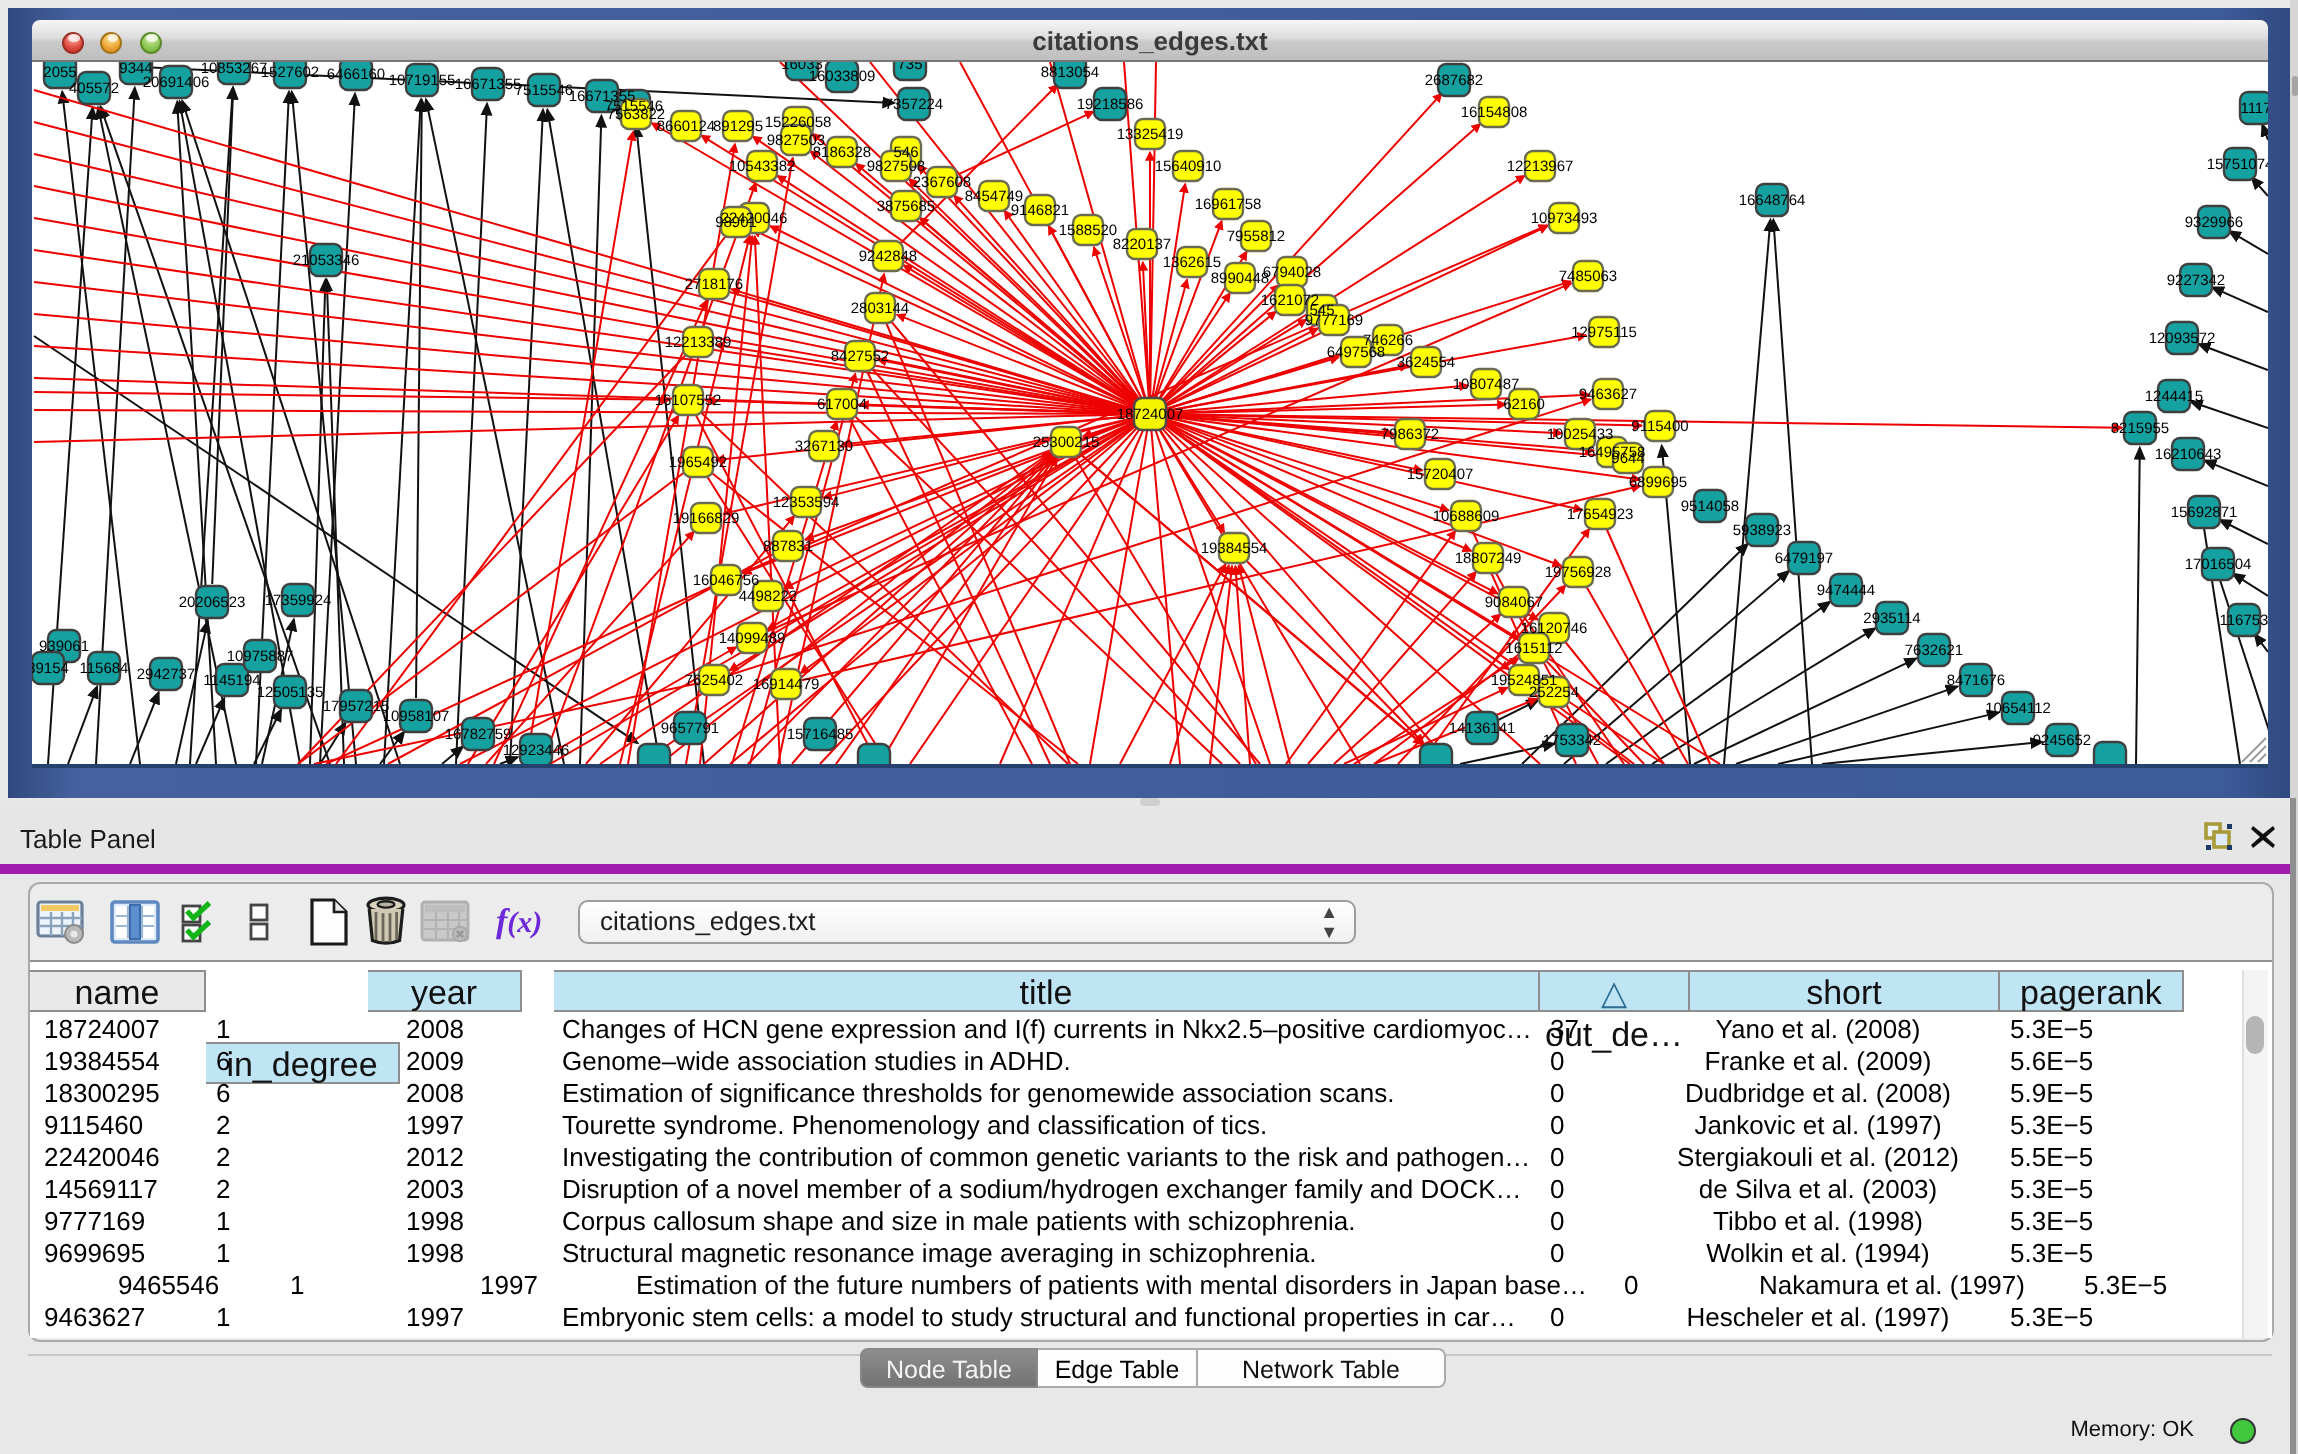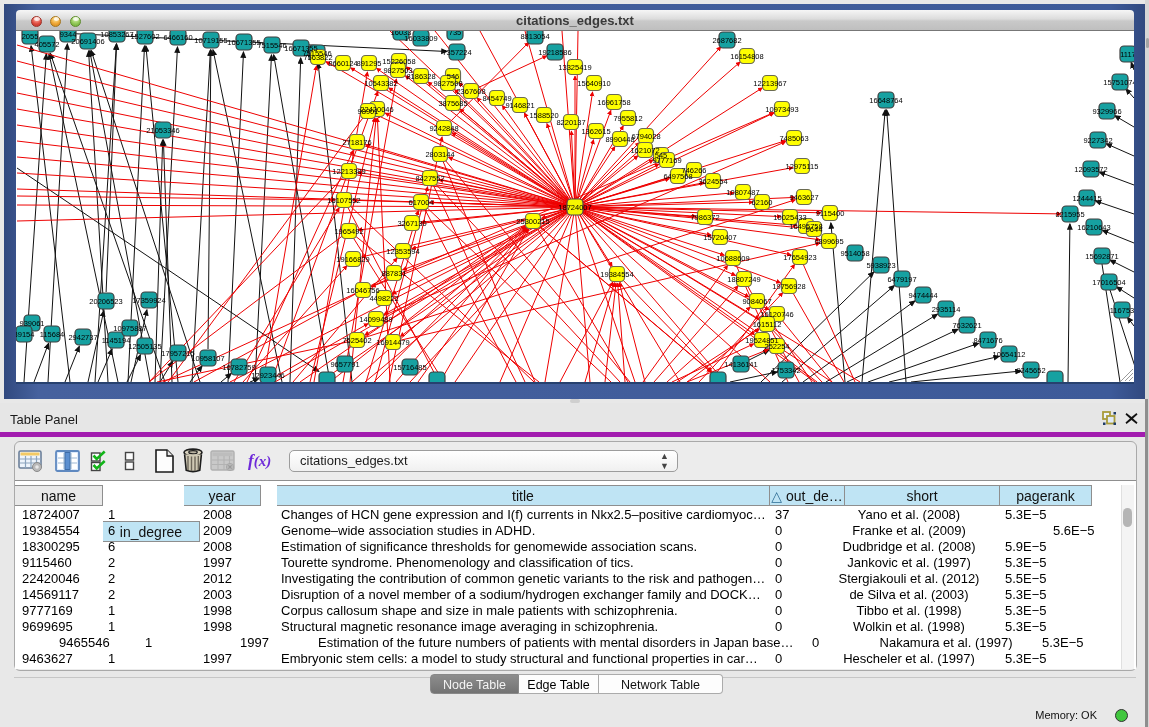--- a/index.html
+++ b/index.html
@@ -32,21 +32,21 @@
 #panel { position:absolute; left:14px; top:441px; width:1123px; height:230px;
   background:#ececec; border:1px solid #a9a9a9; border-radius:6px; }
 .ticon { position:absolute; top:449px; }
 #combo { position:absolute; left:289px; top:450px; width:389px; height:22px;
   background:linear-gradient(#ffffff,#f0f0f0); border:1px solid #9c9c9c; border-radius:5px;
   font-size:13px; color:#1c1c1c; line-height:20px; padding-left:10px; }
 #combo .arr { position:absolute; right:8px; top:0; font-size:9px; color:#444; line-height:10px; }
 #tsep { position:absolute; left:15px; top:480px; width:1121px; height:1px; background:#8f8f8f; }
 #tablebg { position:absolute; left:15px; top:481px; width:1121px; height:188px; background:#ffffff; }
 .hcell { position:absolute; top:485px; height:21px; background:#bfe4f4; border-right:1px solid #8e8e8e;
-  border-top:1px solid #8e8e8e; border-bottom:1px solid #8e8e8e; font-size:14px; color:#111;
+  border-top:1px solid #8e8e8e; border-bottom:1px solid #8e8e8e; font-size:17px; color:#111;
   text-align:center; line-height:21px; }
 .trow span { position:absolute; font-size:13px; color:#000; white-space:nowrap; }
 .trow { position:absolute; left:0; width:1149px; height:16px; }
 .trow .ctr { text-align:center; }
 #vsb { position:absolute; left:1121px; top:485px; width:13px; height:184px; background:#f4f4f4;
   border-left:1px solid #e0e0e0; }
 #vsbthumb { position:absolute; left:1123px; top:508px; width:9px; height:19px; background:#b5b5b5; border-radius:5px; }
 
 #tabline { position:absolute; left:14px; top:677px; width:1122px; height:1px; background:#c6c6c6; }
 .tab { position:absolute; top:674px; height:20px; font-size:12.5px; line-height:20px; text-align:center; }
@@ -680,21 +680,21 @@
     <span class="ctr" style="left:830px;width:158px;">Yano et al. (2008)</span>
 <span style="left:1005px;">5.3E−5</span>
   </div>
 <div class="trow" style="top:523px;">
 <span style="left:22px;">19384554</span>
     <span style="left:108px;">6</span>
 <span style="left:203px;">2009</span>
     <span style="left:281px;">Genome–wide association studies in ADHD.</span>
 <span style="left:775px;">0</span>
     <span class="ctr" style="left:830px;width:158px;">Franke et al. (2009)</span>
-<span style="left:1005px;margin-left:48px;">5.6E−5</span>
+<span style="left:1005px;">5.6E−5</span>
   </div>
 <div class="trow" style="top:539px;">
 <span style="left:22px;">18300295</span>
     <span style="left:108px;">6</span>
 <span style="left:203px;">2008</span>
     <span style="left:281px;">Estimation of significance thresholds for genomewide association scans.</span>
 <span style="left:775px;">0</span>
     <span class="ctr" style="left:830px;width:158px;">Dudbridge et al. (2008)</span>
 <span style="left:1005px;">5.9E−5</span>
   </div>
@@ -733,21 +733,21 @@
 <span style="left:775px;">0</span>
     <span class="ctr" style="left:830px;width:158px;">Tibbo et al. (1998)</span>
 <span style="left:1005px;">5.3E−5</span>
   </div>
 <div class="trow" style="top:619px;">
 <span style="left:22px;">9699695</span>
     <span style="left:108px;">1</span>
 <span style="left:203px;">1998</span>
     <span style="left:281px;">Structural magnetic resonance image averaging in schizophrenia.</span>
 <span style="left:775px;">0</span>
-    <span class="ctr" style="left:830px;width:158px;">Wolkin et al. (1998)</span>
+    <span class="ctr" style="left:830px;width:158px;">Wolkin et al. (1994)</span>
 <span style="left:1005px;">5.3E−5</span>
   </div>
 <div class="trow" style="top:635px;margin-left:37px;">
 <span style="left:22px;">9465546</span>
     <span style="left:108px;">1</span>
 <span style="left:203px;">1997</span>
     <span style="left:281px;">Estimation of the future numbers of patients with mental disorders in Japan base…</span>
 <span style="left:775px;">0</span>
     <span class="ctr" style="left:830px;width:158px;">Nakamura et al. (1997)</span>
 <span style="left:1005px;">5.3E−5</span>

